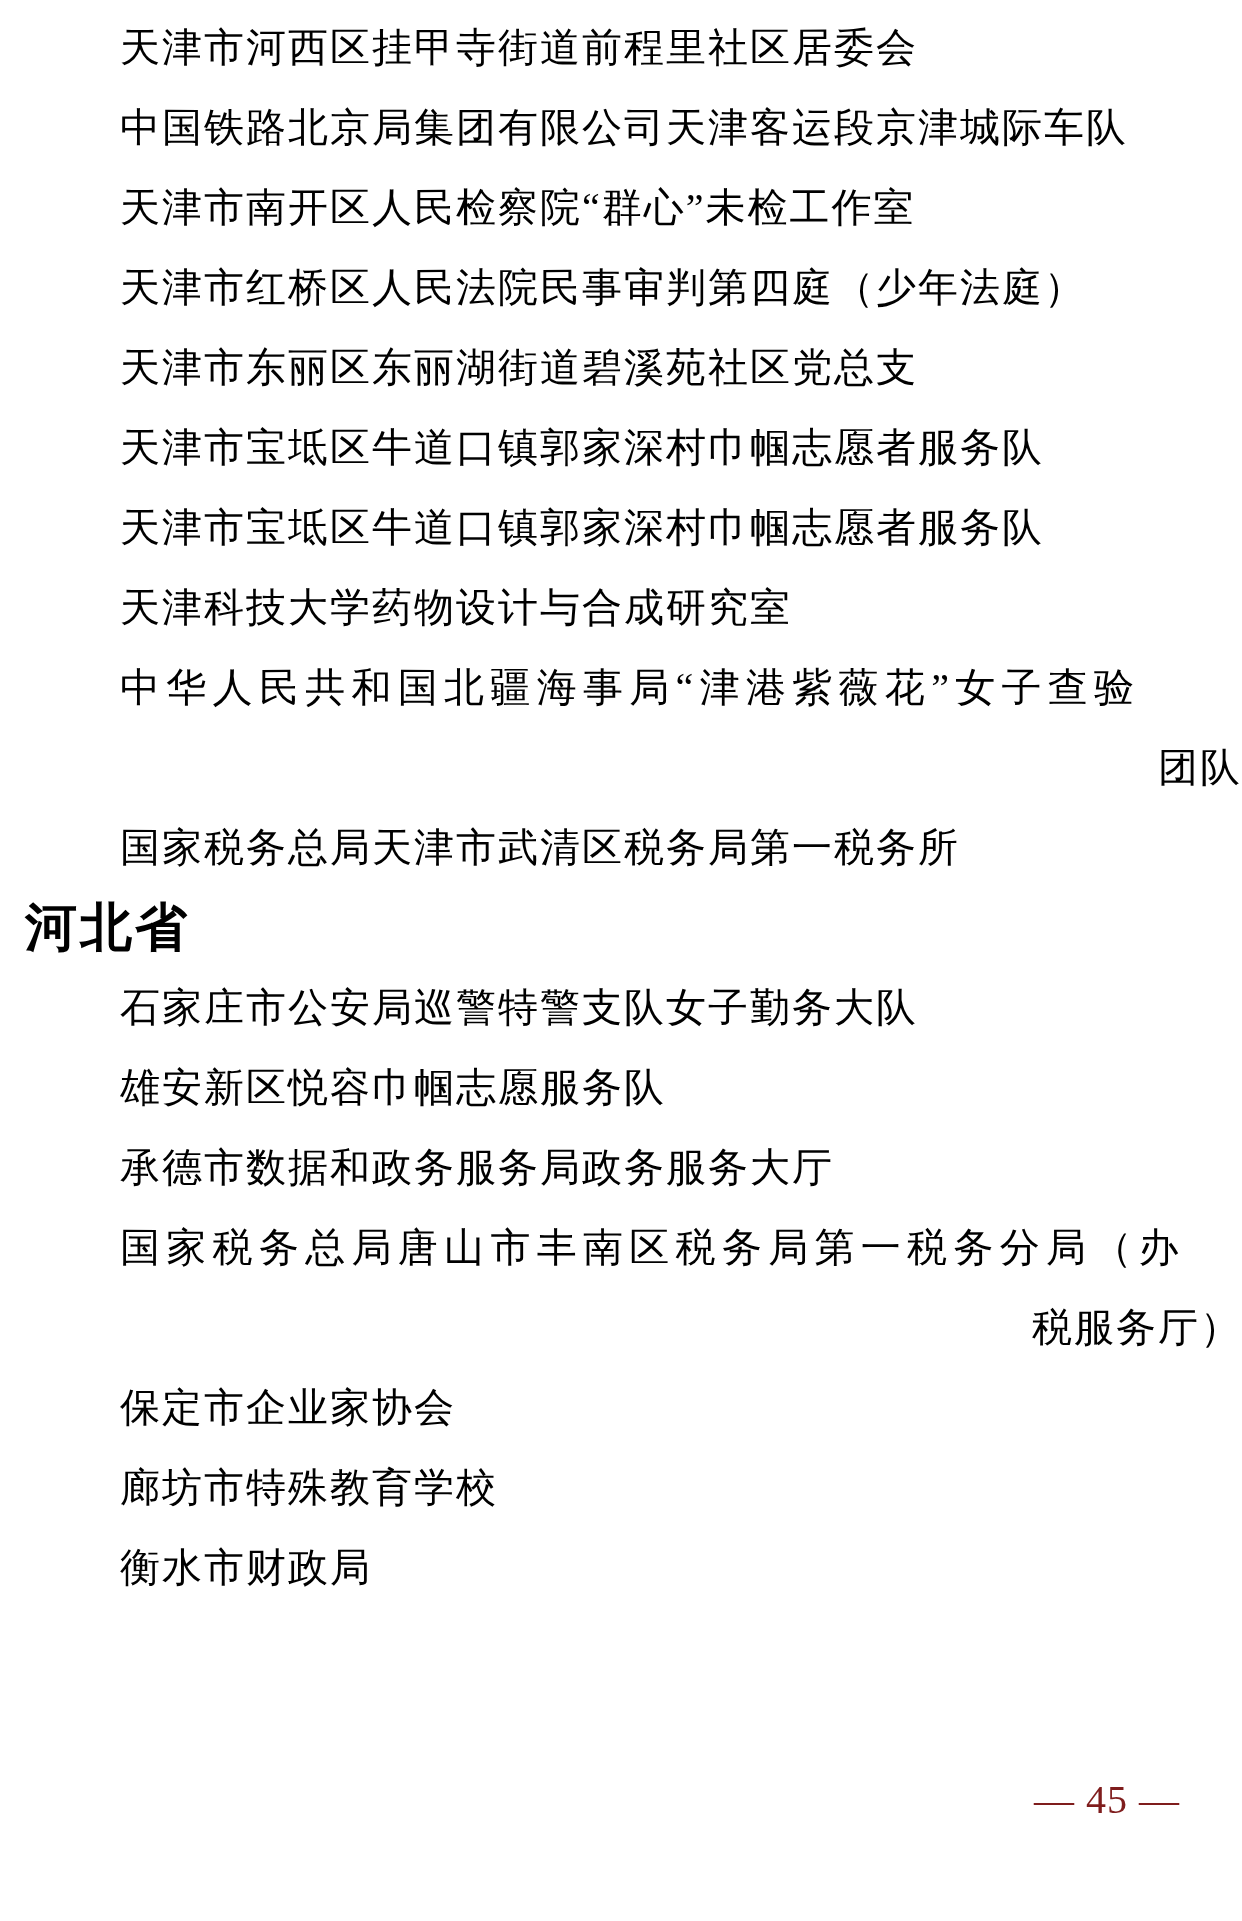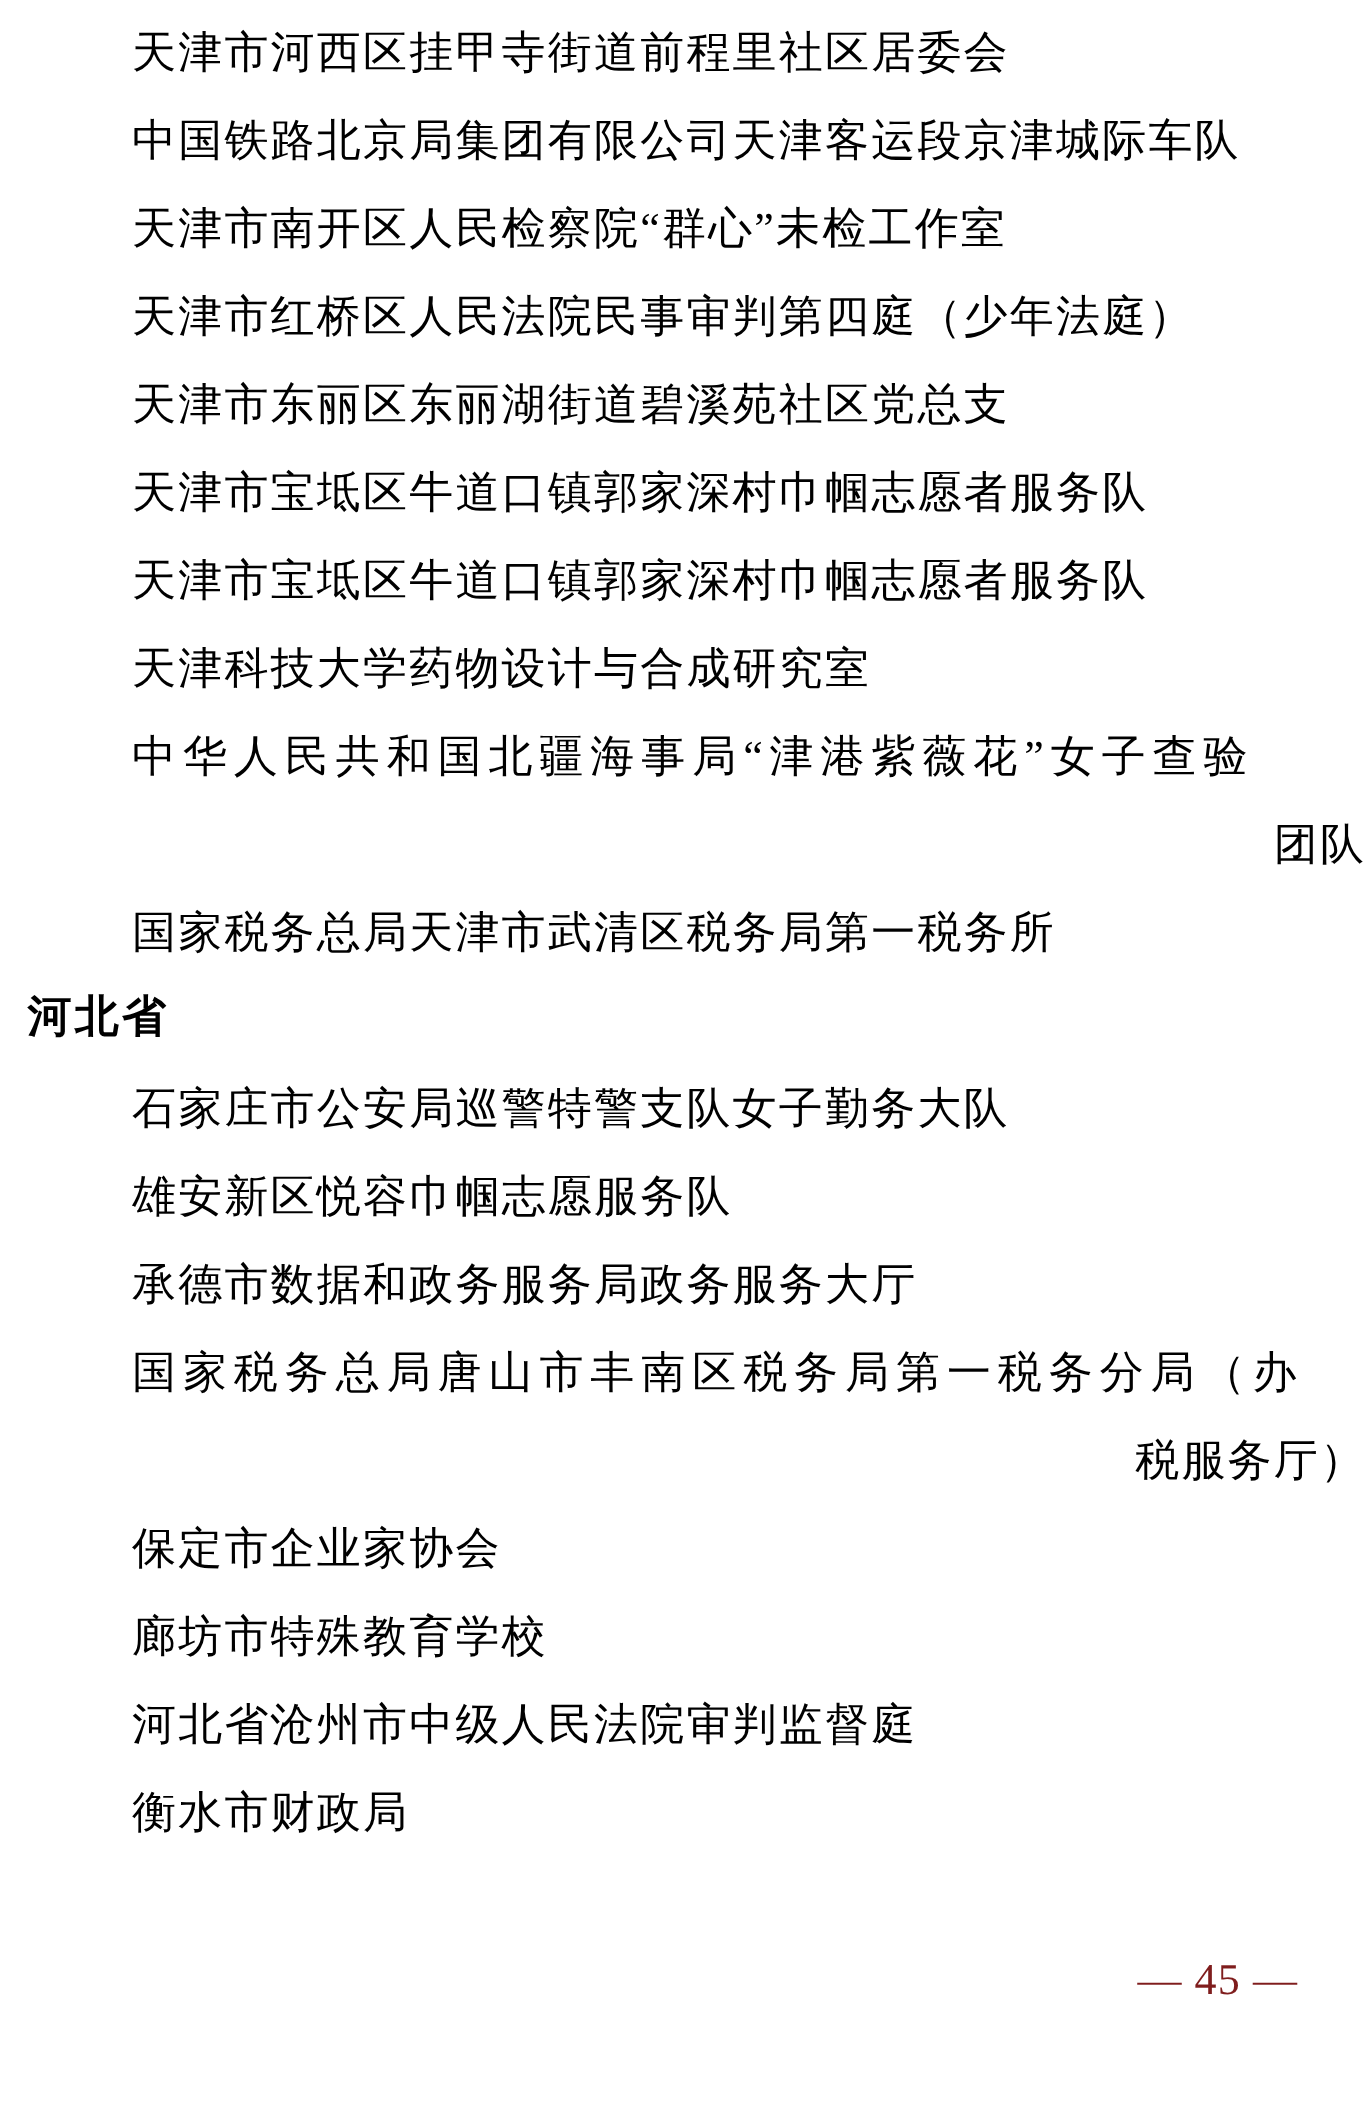--- a/index.html
+++ b/index.html
@@ -28,23 +28,23 @@
     font-family: Liberation Serif, serif;
     font-size: 40px;
     letter-spacing: 2px;
     color: #000000;
   }
   .row.item { margin-left: 120px; }
   .row.cont { margin-left: 167px; text-align: right; }
   .row.stretch { letter-spacing: 6.3px; }
   .row.heading {
     margin-left: 25px;
-    font-family: Liberation Mono, monospace;
+    font-family: Liberation Serif, serif;
     font-weight: bold;
-    font-size: 40px;
+    font-size: 52px;
     letter-spacing: 3px;
   }
   .page-number {
     position: absolute;
     top: 1776px;
     left: 980px;
     width: 200px;
     text-align: right;
     font-family: "Liberation Serif", "DejaVu Serif", serif;
     font-size: 40px;
@@ -70,17 +70,16 @@
     <div class="row cont">团队</div>
     <div class="row item">国家税务总局天津市武清区税务局第一税务所</div>
     <div class="row heading">河北省</div>
     <div class="row item">石家庄市公安局巡警特警支队女子勤务大队</div>
     <div class="row item">雄安新区悦容巾帼志愿服务队</div>
     <div class="row item">承德市数据和政务服务局政务服务大厅</div>
     <div class="row item stretch">国家税务总局唐山市丰南区税务局第一税务分局（办</div>
     <div class="row cont">税服务厅）</div>
     <div class="row item">保定市企业家协会</div>
     <div class="row item">廊坊市特殊教育学校</div>
-    <div class="row item">河北省沧州市中级人民法院审判监督庭</div>
     <div class="row item">衡水市财政局</div>
   </div>
   <div class="page-number">— 45 —</div>
 </div>
 
 </body></html>

